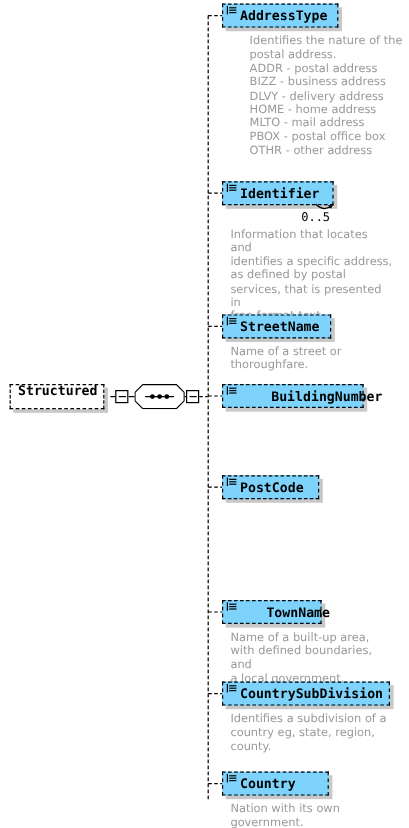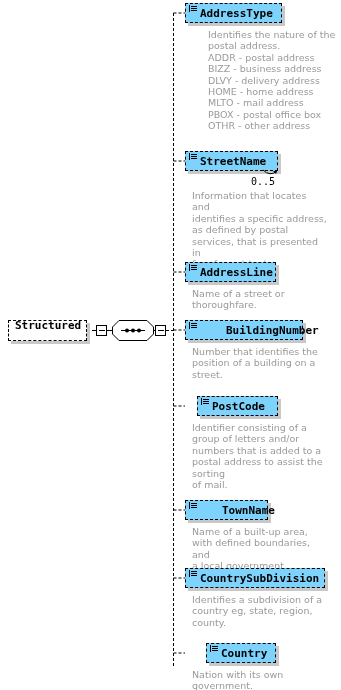--- a/index.html
+++ b/index.html
@@ -216,73 +216,64 @@
 PBOX - postal office box
 OTHR - other address</div>
 
   <div class="elem" style="left:185px; top:151px; width:93px;">
     <span class="elem-marker">
       <i></i>
         <i></i>
         <i></i>
         <i></i>
     </span>
-    <span class="elem-label">StreetName</span>
+    <span class="elem-label">Identifier</span>
   </div>
   <svg class="repeat-arc" style="left:262px; top:169px;" viewBox="0 0 16 8">
     <path d="M1,1 Q8,8 15,2" fill="none" stroke="#000000" stroke-width="1"></path>
     <path d="M15,2 l-4,0 l3,3 z" fill="#000000"></path>
   </svg>
   <div class="cardinality" style="left:251px; top:176px;">0..5</div>
   <div class="desc" style="left:192px; top:190px;">Information that locates and
 identifies a specific address,
 as defined by postal
 services, that is presented in
 free format text.</div>
 
   <div class="elem" style="left:185px; top:262px; width:91px;">
     <span class="elem-marker">
       <i></i>
         <i></i>
         <i></i>
         <i></i>
     </span>
-    <span class="elem-label">AddressLine</span>
+    <span class="elem-label">StreetName</span>
   </div>
   <div class="desc" style="left:192px; top:288px;">Name of a street or
 thoroughfare.</div>
 
   <div class="elem" style="left:185px; top:320px; width:118px;padding-left:40px;">
     <span class="elem-marker">
       <i></i>
         <i></i>
         <i></i>
         <i></i>
     </span>
     <span class="elem-label">BuildingNumber</span>
   </div>
-  <div class="desc" style="left:192px; top:346px;">Number that identifies the
-position of a building on a
-street.</div>
-
-  <div class="elem" style="left:197px; top:396px; width:81px;">
+
+  <div class="elem" style="left:185px; top:396px; width:81px;">
     <span class="elem-marker">
       <i></i>
         <i></i>
         <i></i>
         <i></i>
     </span>
     <span class="elem-label">PostCode</span>
   </div>
-  <div class="desc" style="left:192px; top:422px;">Identifier consisting of a
-group of letters and/or
-numbers that is added to a
-postal address to assist the
-sorting
-of mail.</div>
 
   <div class="elem" style="left:185px; top:500px; width:83px;padding-left:36px;">
     <span class="elem-marker">
       <i></i>
         <i></i>
         <i></i>
         <i></i>
     </span>
     <span class="elem-label">TownName</span>
   </div>
@@ -296,21 +287,21 @@
         <i></i>
         <i></i>
         <i></i>
     </span>
     <span class="elem-label">CountrySubDivision</span>
   </div>
   <div class="desc" style="left:192px; top:594px;">Identifies a subdivision of a
 country eg, state, region,
 county.</div>
 
-  <div class="elem" style="left:185px; top:643px; width:70px;margin-left:21px;">
+  <div class="elem" style="left:185px; top:643px; width:89px;">
     <span class="elem-marker">
       <i></i>
         <i></i>
         <i></i>
         <i></i>
     </span>
     <span class="elem-label">Country</span>
   </div>
   <div class="desc" style="left:192px; top:669px;">Nation with its own
 government.</div>

